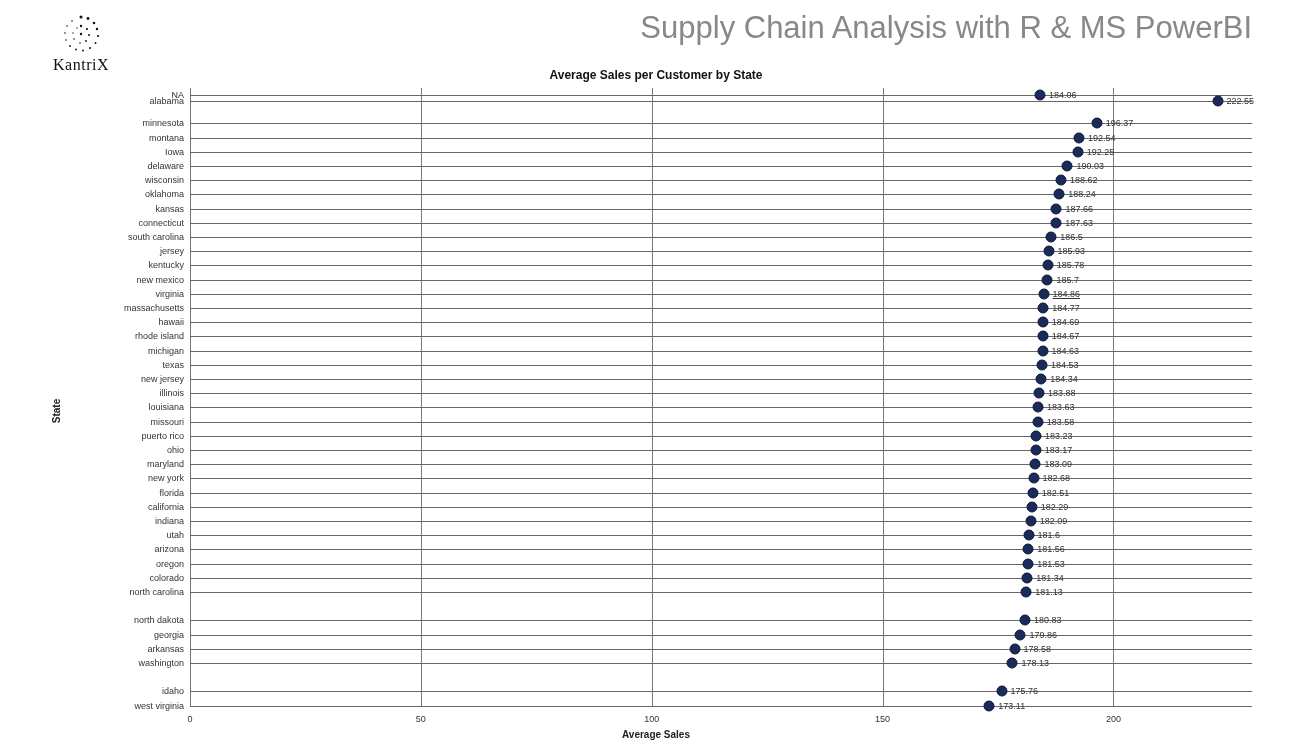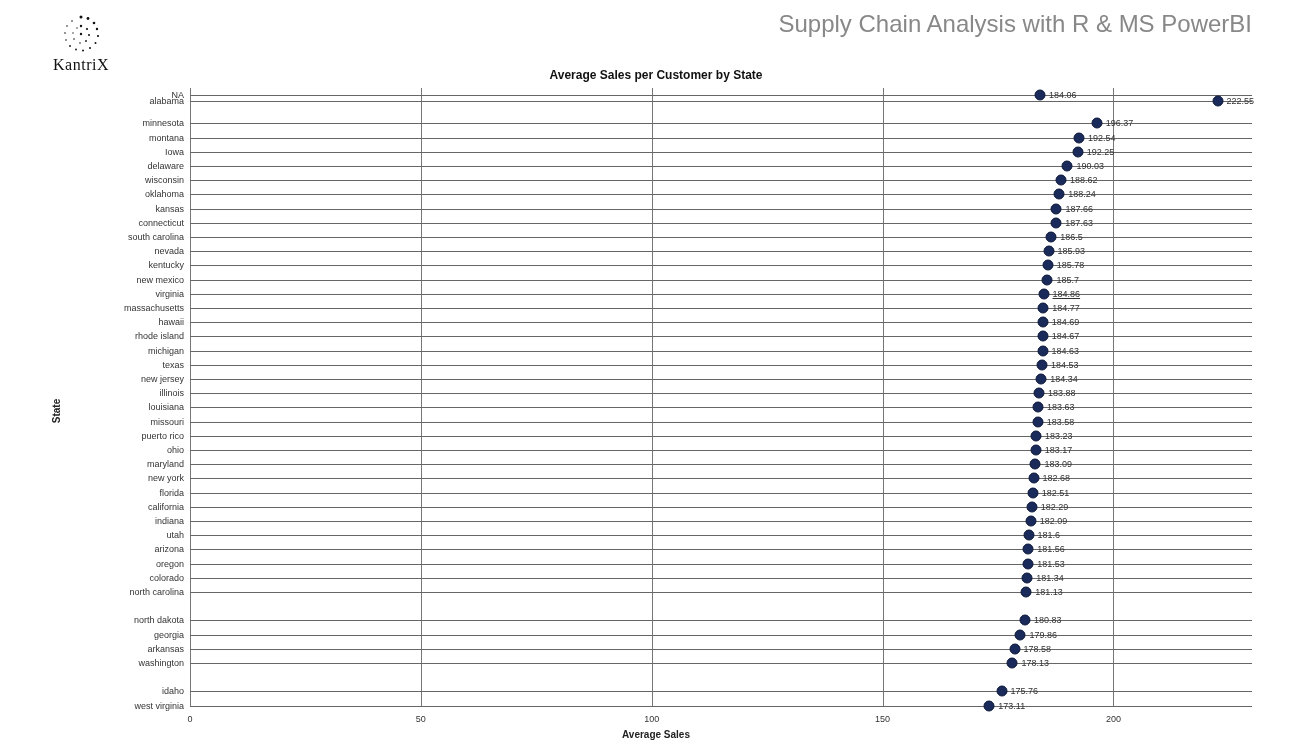--- a/index.html
+++ b/index.html
@@ -34,21 +34,21 @@
   .logo .name {
     font-size: 16px;
     font-weight: 400;
     letter-spacing: 0.5px;
     font-family: "Times New Roman", serif;
   }
   .page-title {
     position: absolute;
     right: 60px;
     top: 10px;
-    font-size: 24px;
+    font-size: 31px;
     font-weight: 300;
     color: #888;
   }
   .chart-wrap {
     position: absolute;
     top: 60px;
     left: 50px;
     right: 50px;
     bottom: 10px;
     margin-top: 8px;
@@ -262,21 +262,21 @@
             <div class="dot" style="left: 81.5783%;"></div>
             <div class="val" style="left: calc(81.5783% + 9px);">187.63</div>
           </div>
           <div class="row" style="top: 142px;">
             <div class="row-label">south carolina</div>
             <div class="row-line"></div>
             <div class="dot" style="left: 81.087%;"></div>
             <div class="val" style="left: calc(81.087% + 9px);">186.5</div>
           </div>
           <div class="row" style="top: 156.2px;">
-            <div class="row-label">nevada</div>
+            <div class="row-label">jersey</div>
             <div class="row-line"></div>
             <div class="dot" style="left: 80.8391%;"></div>
             <div class="val" style="left: calc(80.8391% + 9px);">185.93</div>
           </div>
           <div class="row" style="top: 170.4px;">
             <div class="row-label">kentucky</div>
             <div class="row-line"></div>
             <div class="dot" style="left: 80.7739%;"></div>
             <div class="val" style="left: calc(80.7739% + 9px);">185.78</div>
           </div>

